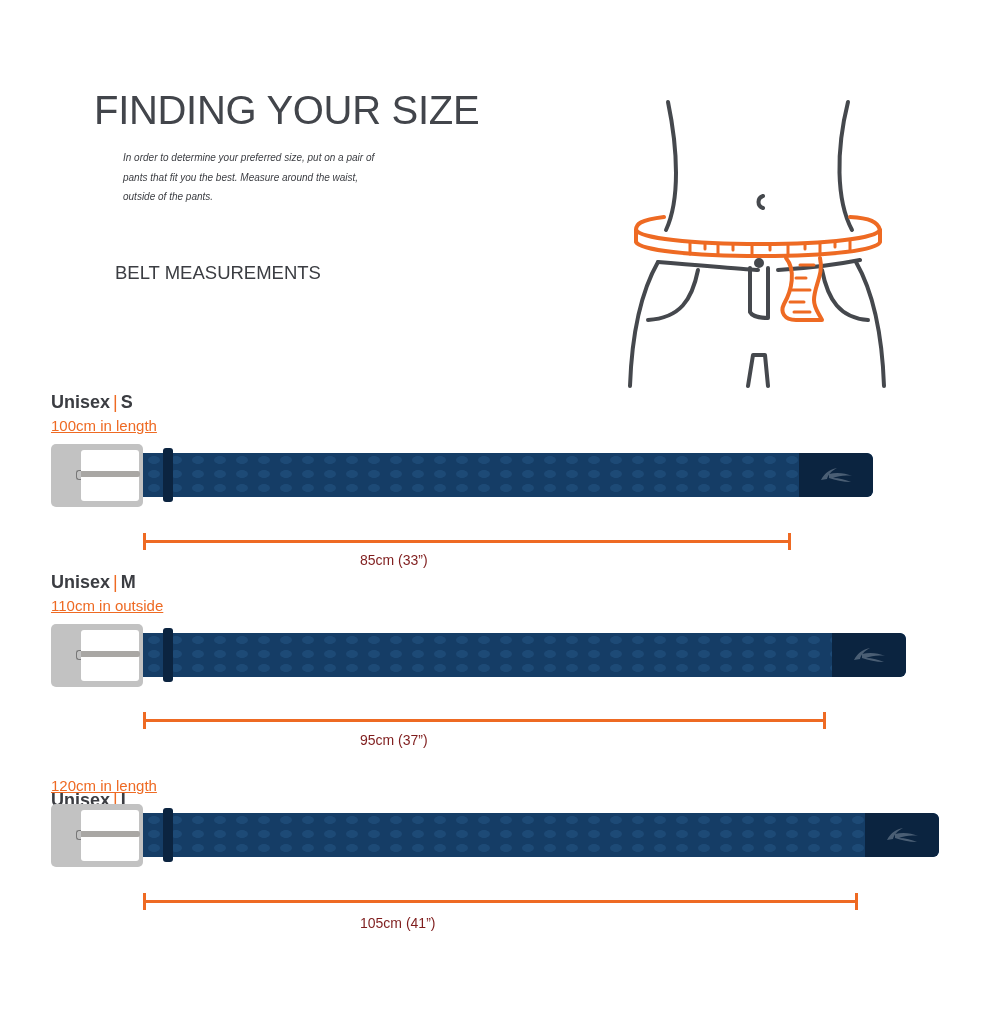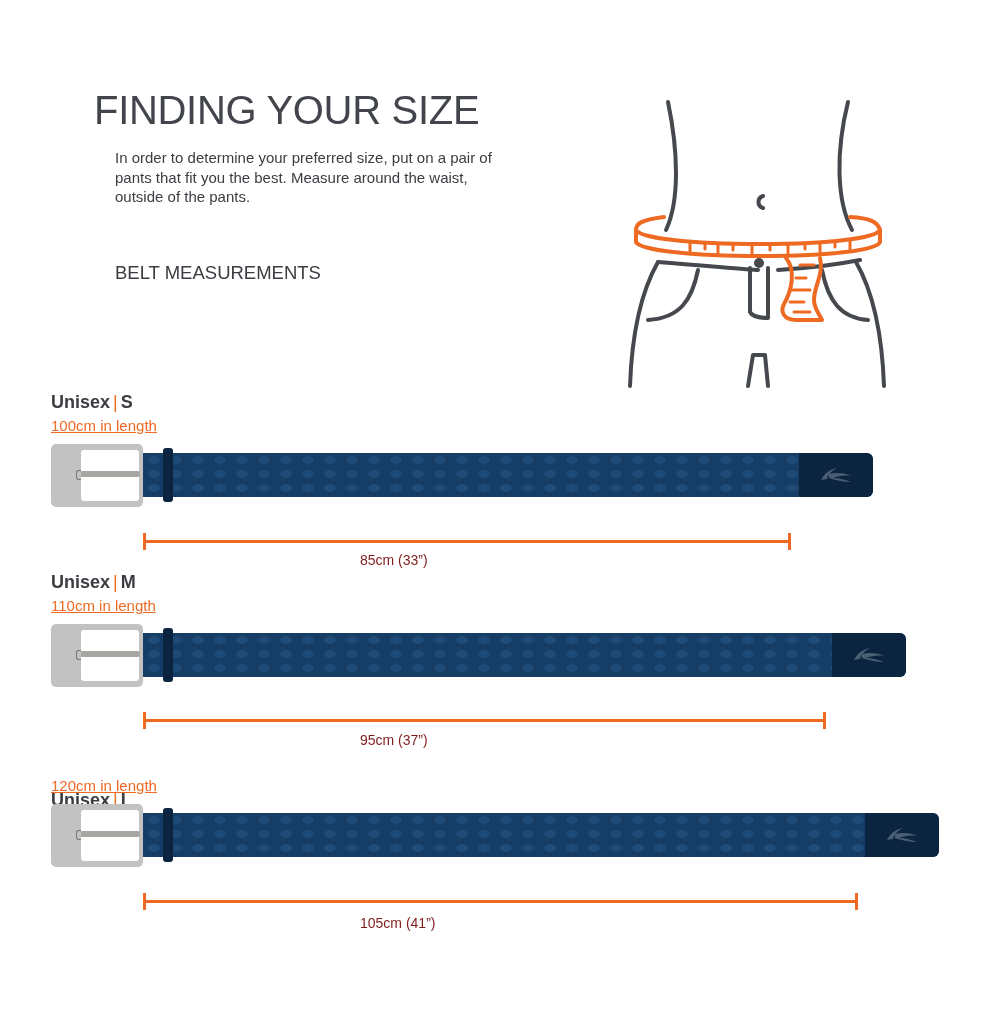--- a/index.html
+++ b/index.html
@@ -1,21 +1,21 @@
 <!DOCTYPE html>
 <html><head>
 <meta charset="utf-8">
 <style>
   html, body { margin:0; padding:0; background:#ffffff; }
   body { width:1000px; height:1020px; position:relative; overflow:hidden;
          font-family:"Liberation Sans", "DejaVu Sans", sans-serif; color:#3b3d42; }
   .abs { position:absolute; }
   .title { left:90px; top:84px; font-size:40px; font-weight:400; letter-spacing:-0.3px; color:#42454b; margin:4px; }
   .sec-h { font-size:18.5px; color:#3b3d42; margin:0; font-weight:400; }
-  .sec-p { font-size:15px; line-height:19.5px; color:#3b3d42; margin:0; width:430px; }
+  .sec-p { font-size:10px; line-height:19.5px; color:#3b3d42; margin:8px; width:430px;font-style:italic; }
   .size-label { left:51px; font-size:18px; font-weight:700; color:#3b3d42; }
   .size-label .sep { color:#ee6a23; font-weight:400; margin:0 3px; }
   .size-len { left:51px; font-size:15px; color:#ee6a23;text-decoration:underline; }
   .belt { position:absolute; height:64px; }
   .buckle { position:absolute; left:0; top:0; width:92px; height:63px; background:#c2c2c2; border-radius:5px; }
   .buckle-hole { position:absolute; left:30px; top:6px; width:58px; height:51px; background:#fff; border-radius:3px; }
   .prong { position:absolute; left:27px; top:27px; width:62px; height:6px; background:#a9a7a4; border-radius:2px; }
   .prong-tip { position:absolute; left:25px; top:26px; width:4px; height:8px; border:1px solid #777; border-right:none; border-radius:3px 0 0 3px; background:#c2c2c2; }
   .strap { position:absolute; left:92px; top:9px; height:44px;
            background-color:#153d66;
@@ -108,21 +108,21 @@
 <div class="ruler" style="left:143px; top:533px; width:648px;">
   <div class="ruler-line"></div>
     <div class="ruler-cap" style="left:0;"></div>
     <div class="ruler-cap" style="right:0;"></div>
 </div>
 <div class="ruler-label abs" style="left:360px; top:552px;">85cm (33”)</div>
 
 <div class="abs size-label" style="top:572px;">
   <span>Unisex</span><span class="sep">|</span><span>M</span>
 </div>
-<div class="abs size-len" style="top:597px;">110cm in length</div>
+<div class="abs size-len" style="top:597px;">110cm in outside</div>
 <div class="belt" style="left:51px; top:624px; width:855px;">
   <div class="strap" style="width:763px;">
     <div class="strap-tip">
       <svg class="logo" viewBox="0 0 36 18">
         <path d="M2 14 C6 6 12 3 18 2 C12 5 9 9 8 13 Z" fill="#4a5e74"></path>
         <path d="M10 8 C18 6 26 7 33 10 C26 9 19 10 14 12 C20 12 27 14 32 16 C24 16 16 14 10 12 Z" fill="#4a5e74"></path>
       </svg>
     </div>
   </div>
   <div class="buckle">

